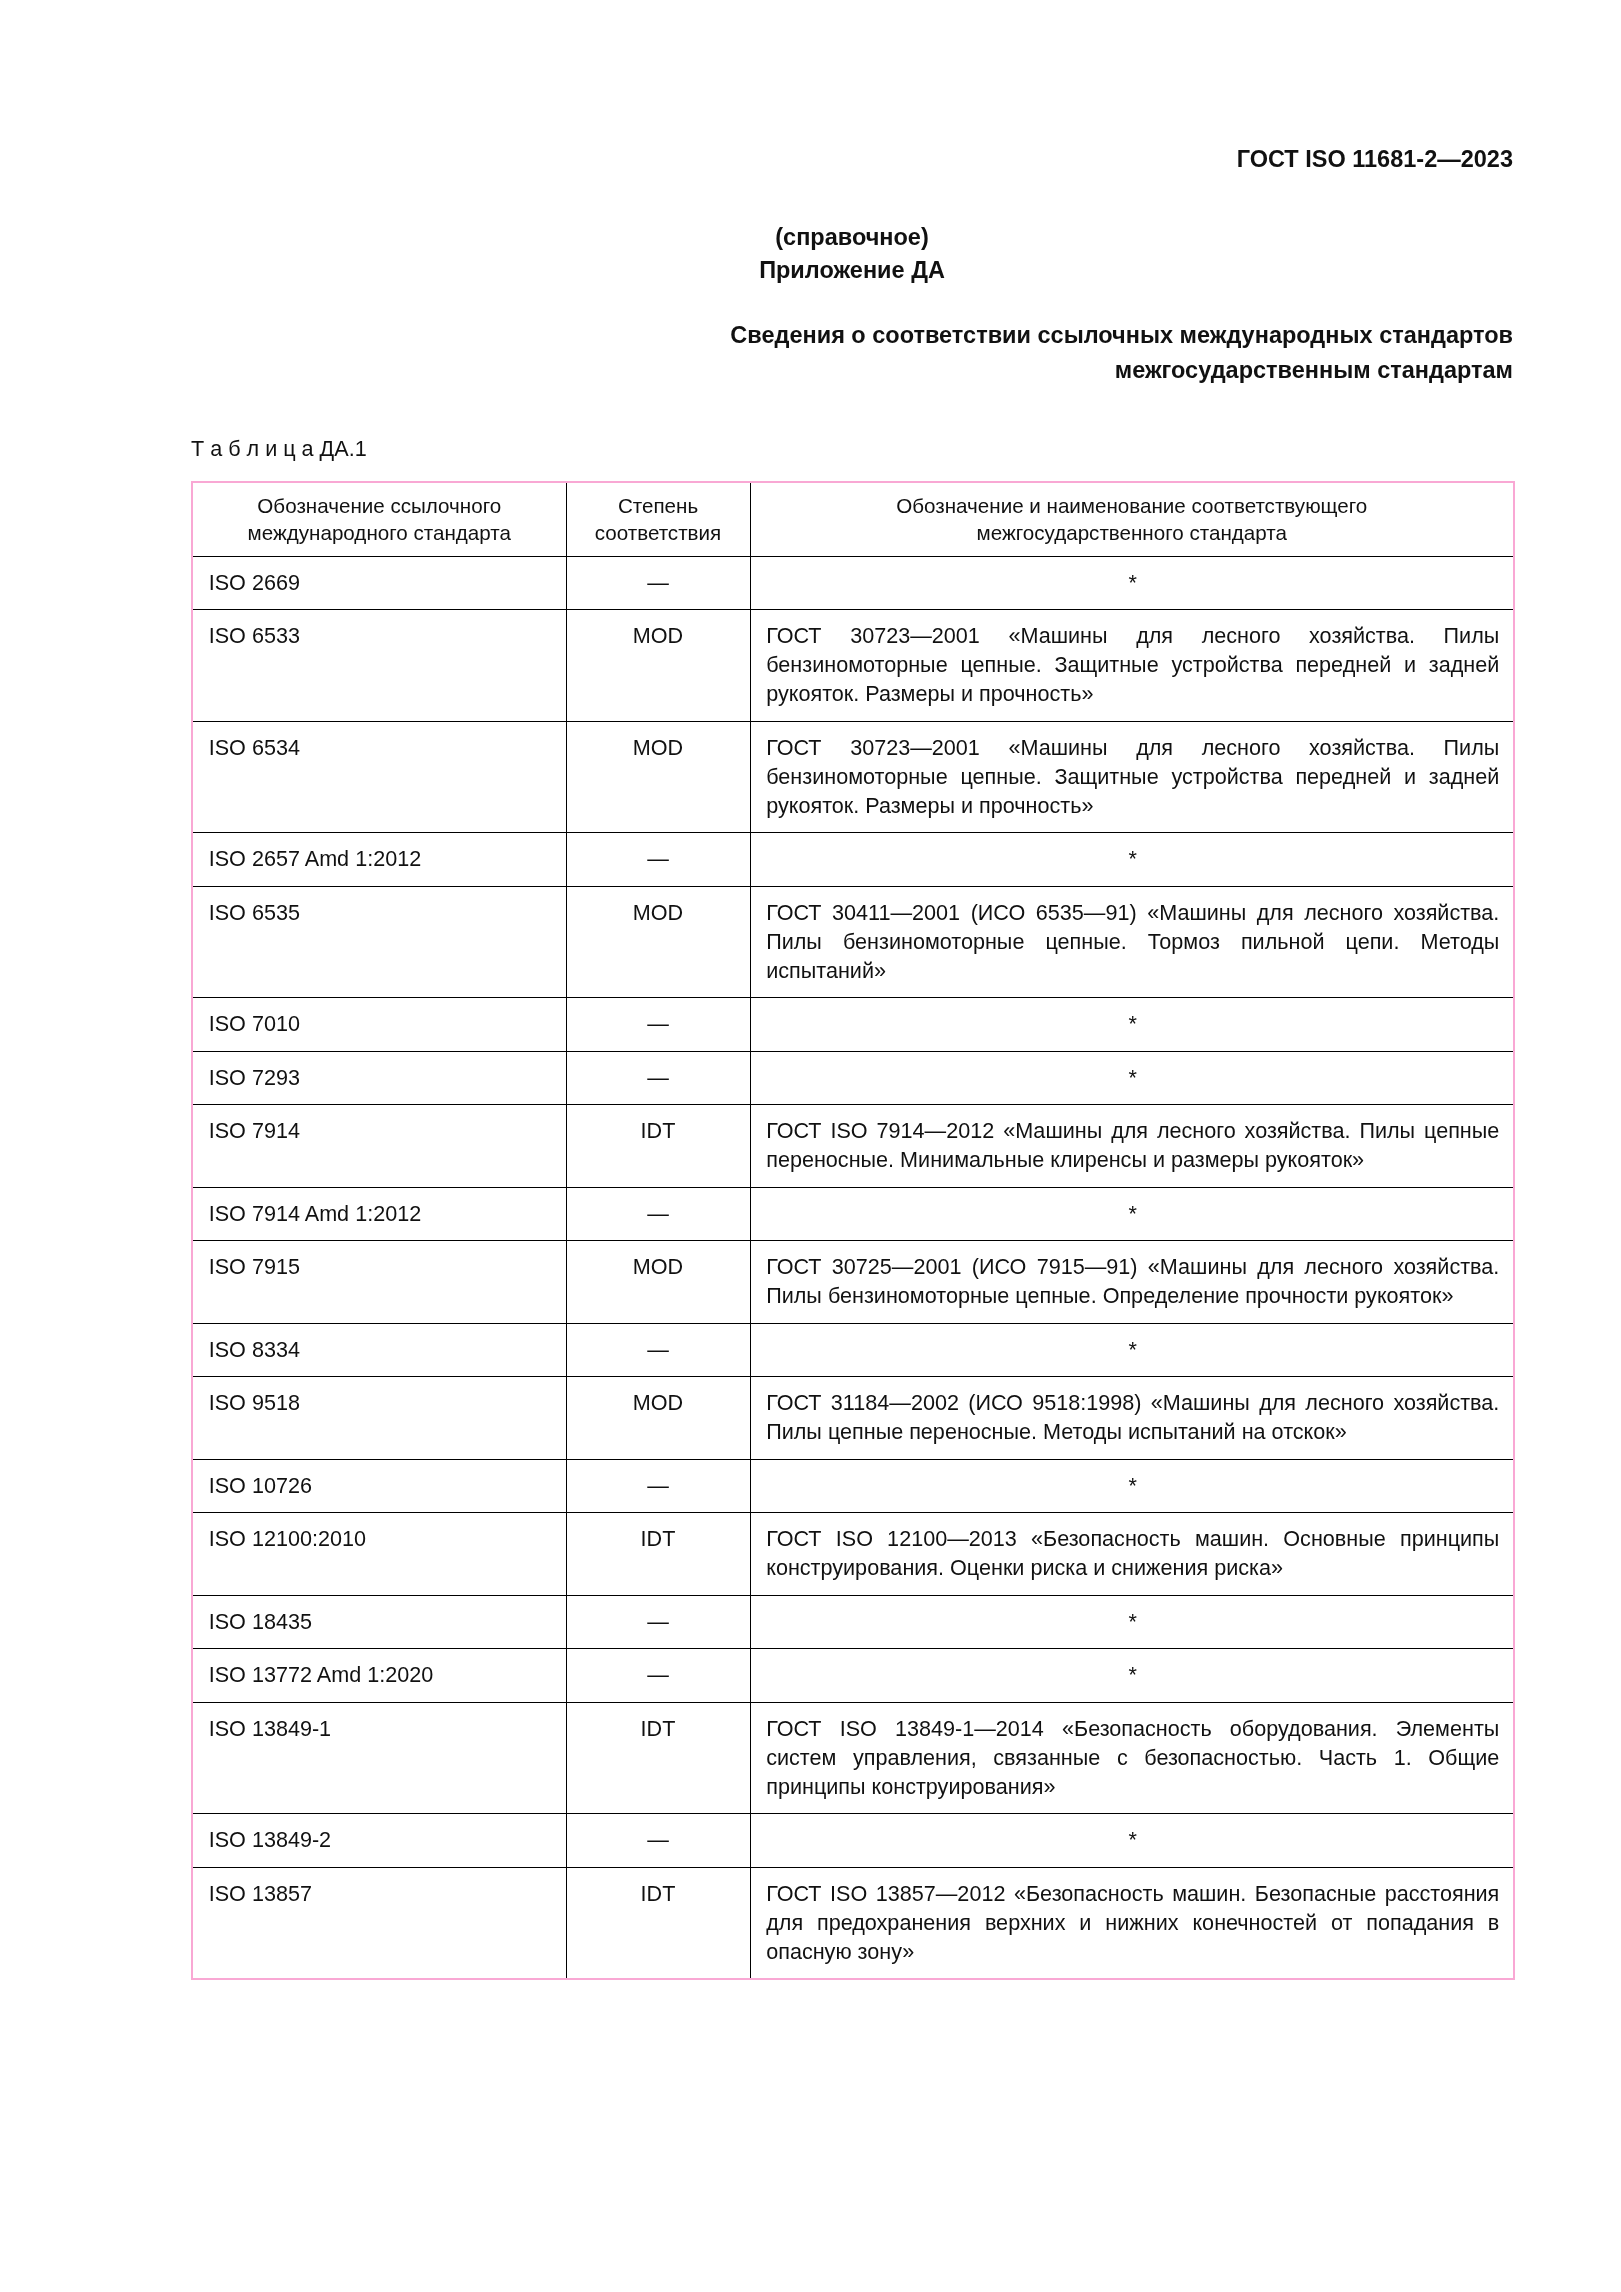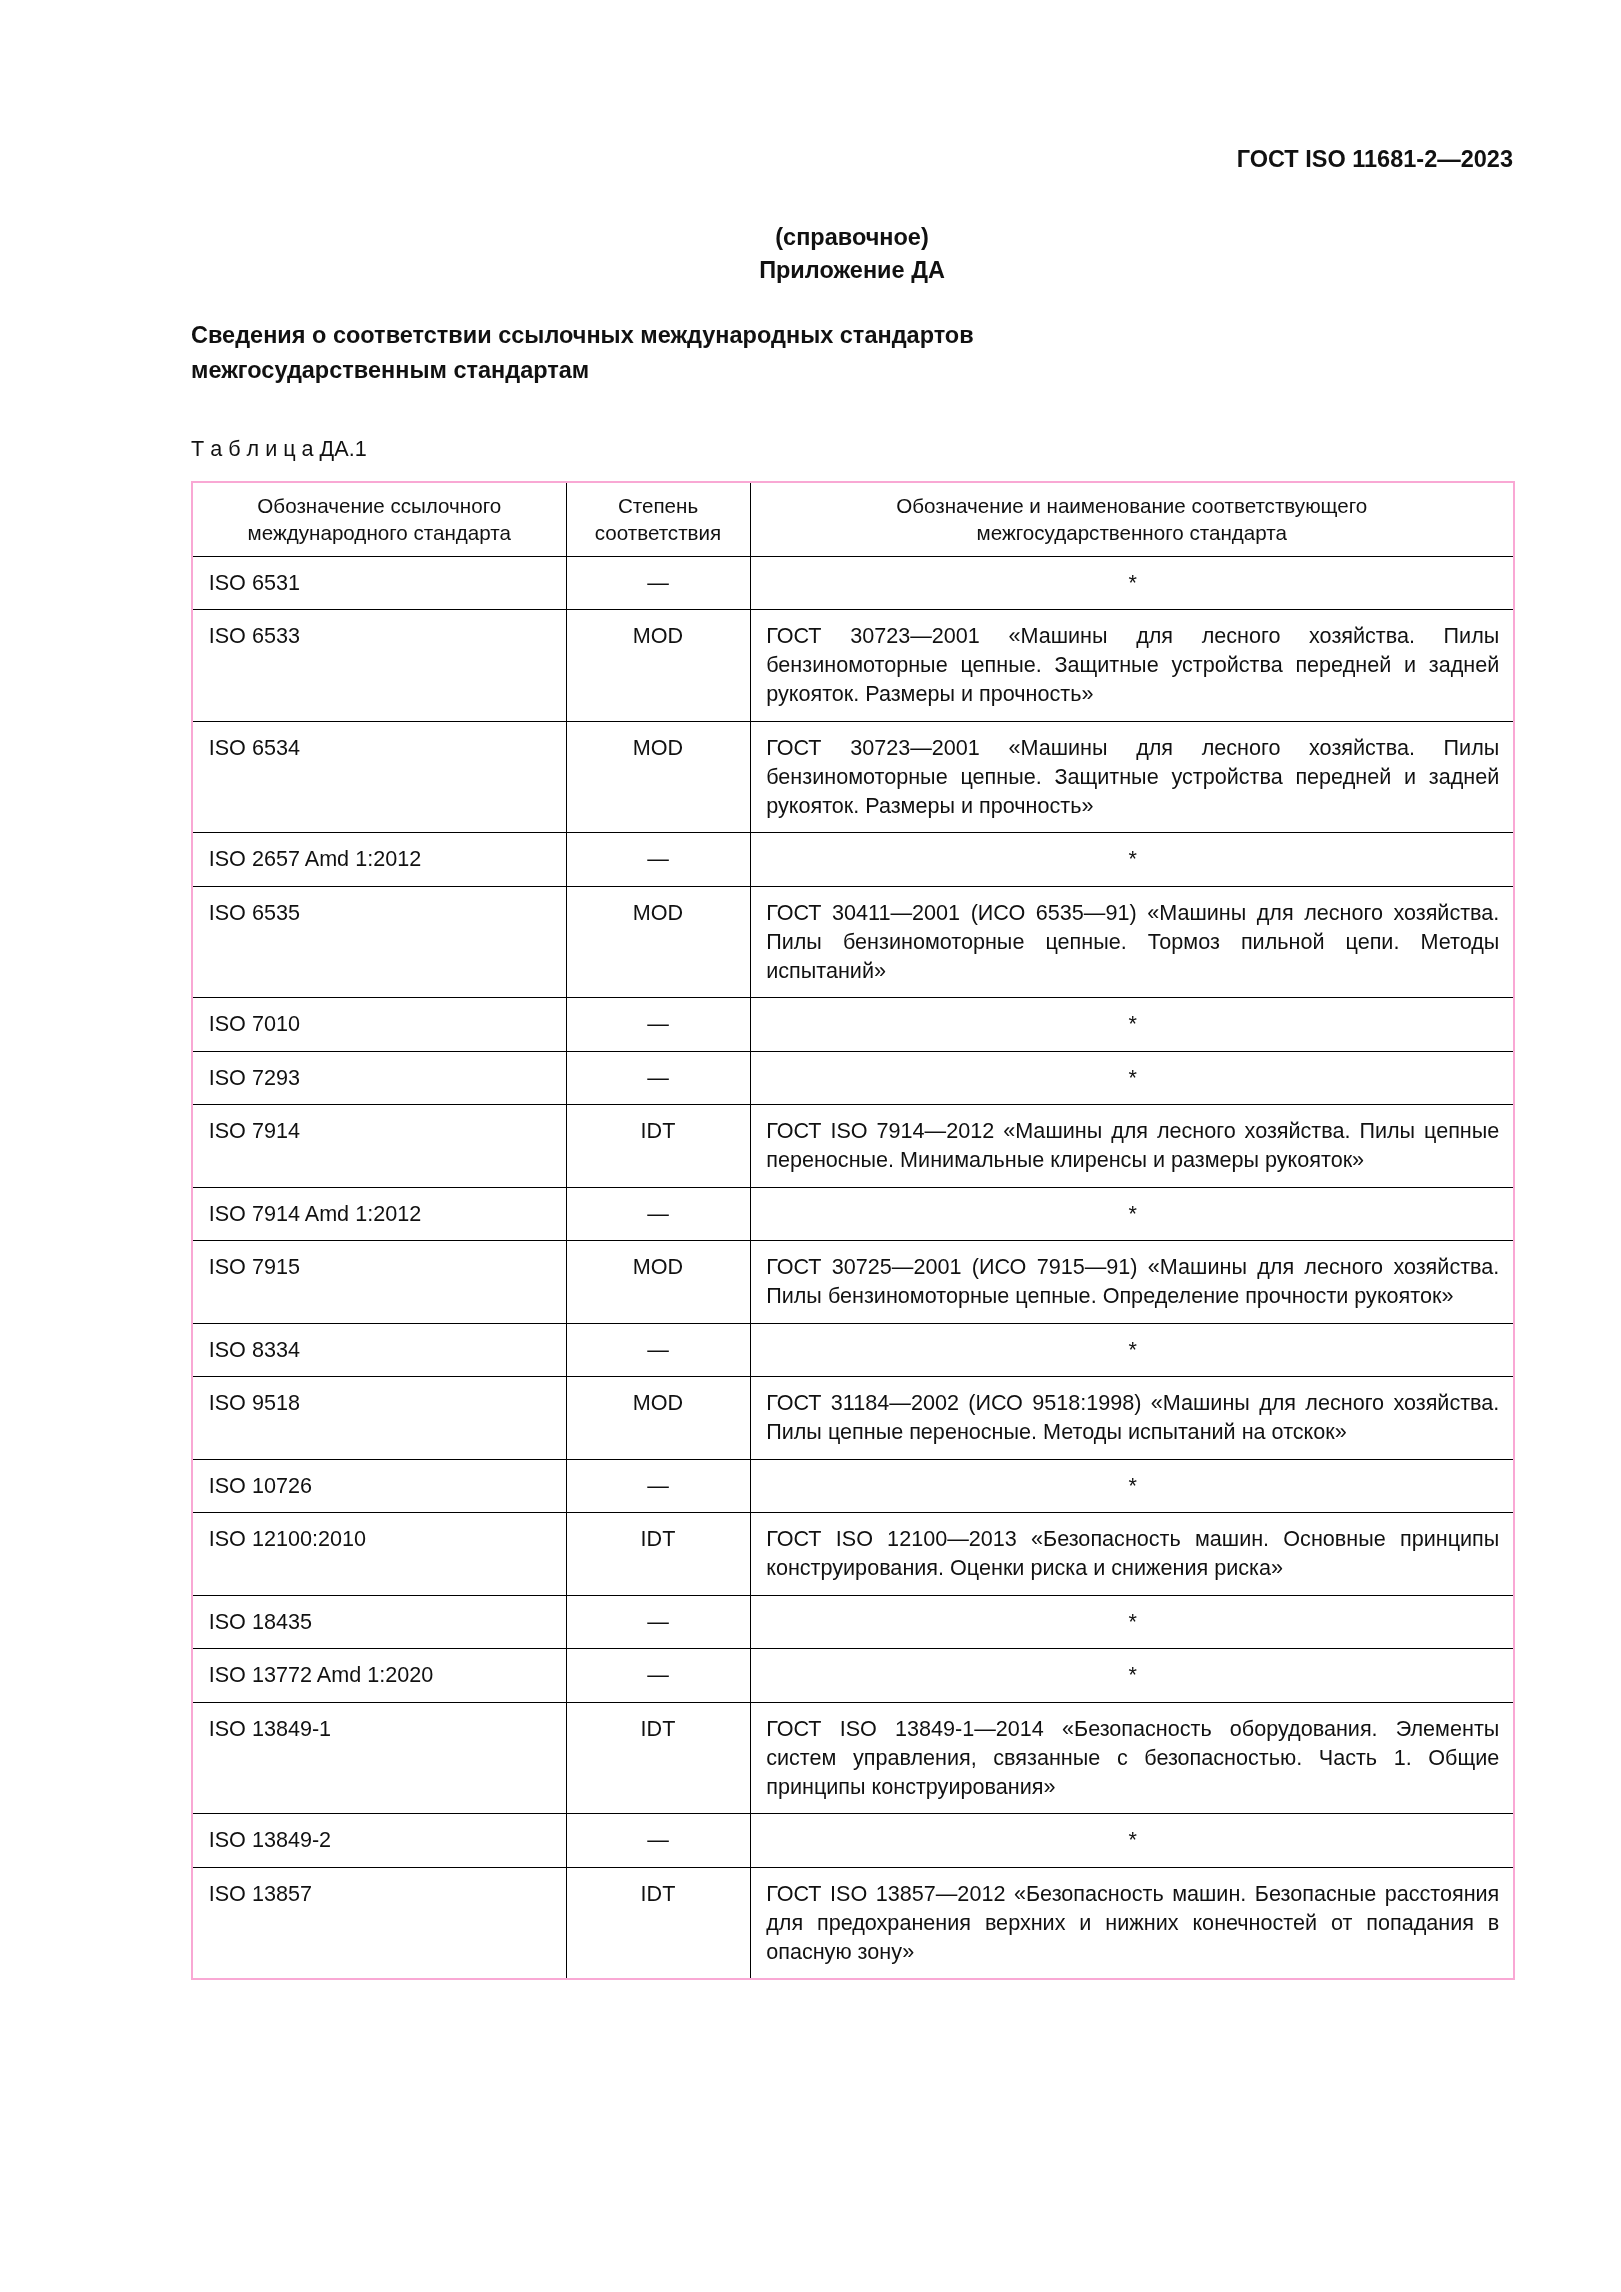--- a/index.html
+++ b/index.html
@@ -36,21 +36,21 @@
 
   .appendix {
     text-align: center;
     font-weight: bold;
     font-size: 23.5px;
     line-height: 33px;
     margin-bottom: 31px;
   }
 
   .doc-title {
-    text-align: left;
+    text-align: right;
     font-weight: bold;
     font-size: 23.5px;
     line-height: 35px;
     margin-bottom: 47px;
   }
 
   .table-label {
     font-size: 21.6px;
     line-height: 27.4px;
     margin-bottom: 19px;
@@ -142,21 +142,21 @@
           <th>Обозначение ссылочного
 международного стандарта</th>
           <th>Степень
 соответствия</th>
           <th>Обозначение и наименование соответствующего
 межгосударственного стандарта</th>
         </tr>
       </thead>
       <tbody>
           <tr>
-            <td class="c1">ISO 6531</td>
+            <td class="c1">ISO 2669</td>
             <td class="c2">—</td>
             <td class="c3 star">*</td>
           </tr>
           <tr>
             <td class="c1">ISO 6533</td>
             <td class="c2">MOD</td>
             <td class="c3">ГОСТ 30723—2001 «Машины для лесного хозяйства. Пилы бензиномоторные цепные. Защитные устройства передней и задней рукояток. Размеры и прочность»</td>
           </tr>
           <tr>
             <td class="c1">ISO 6534</td>

